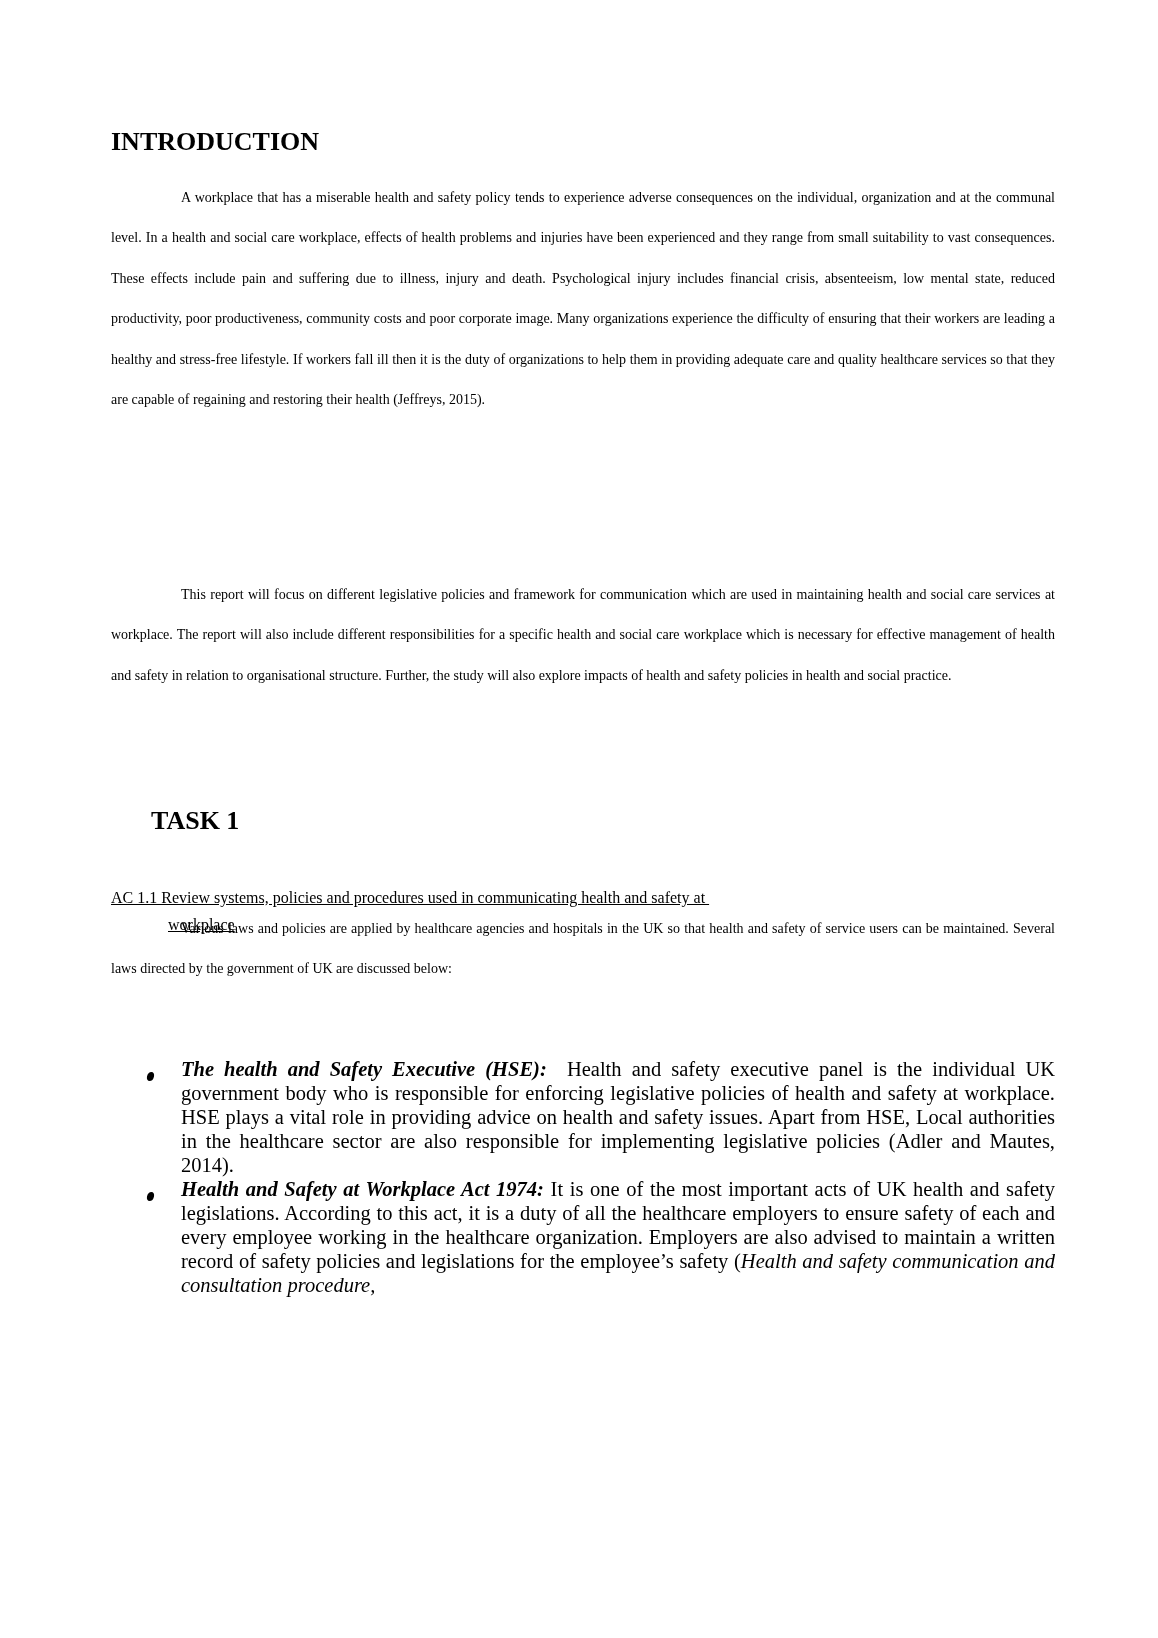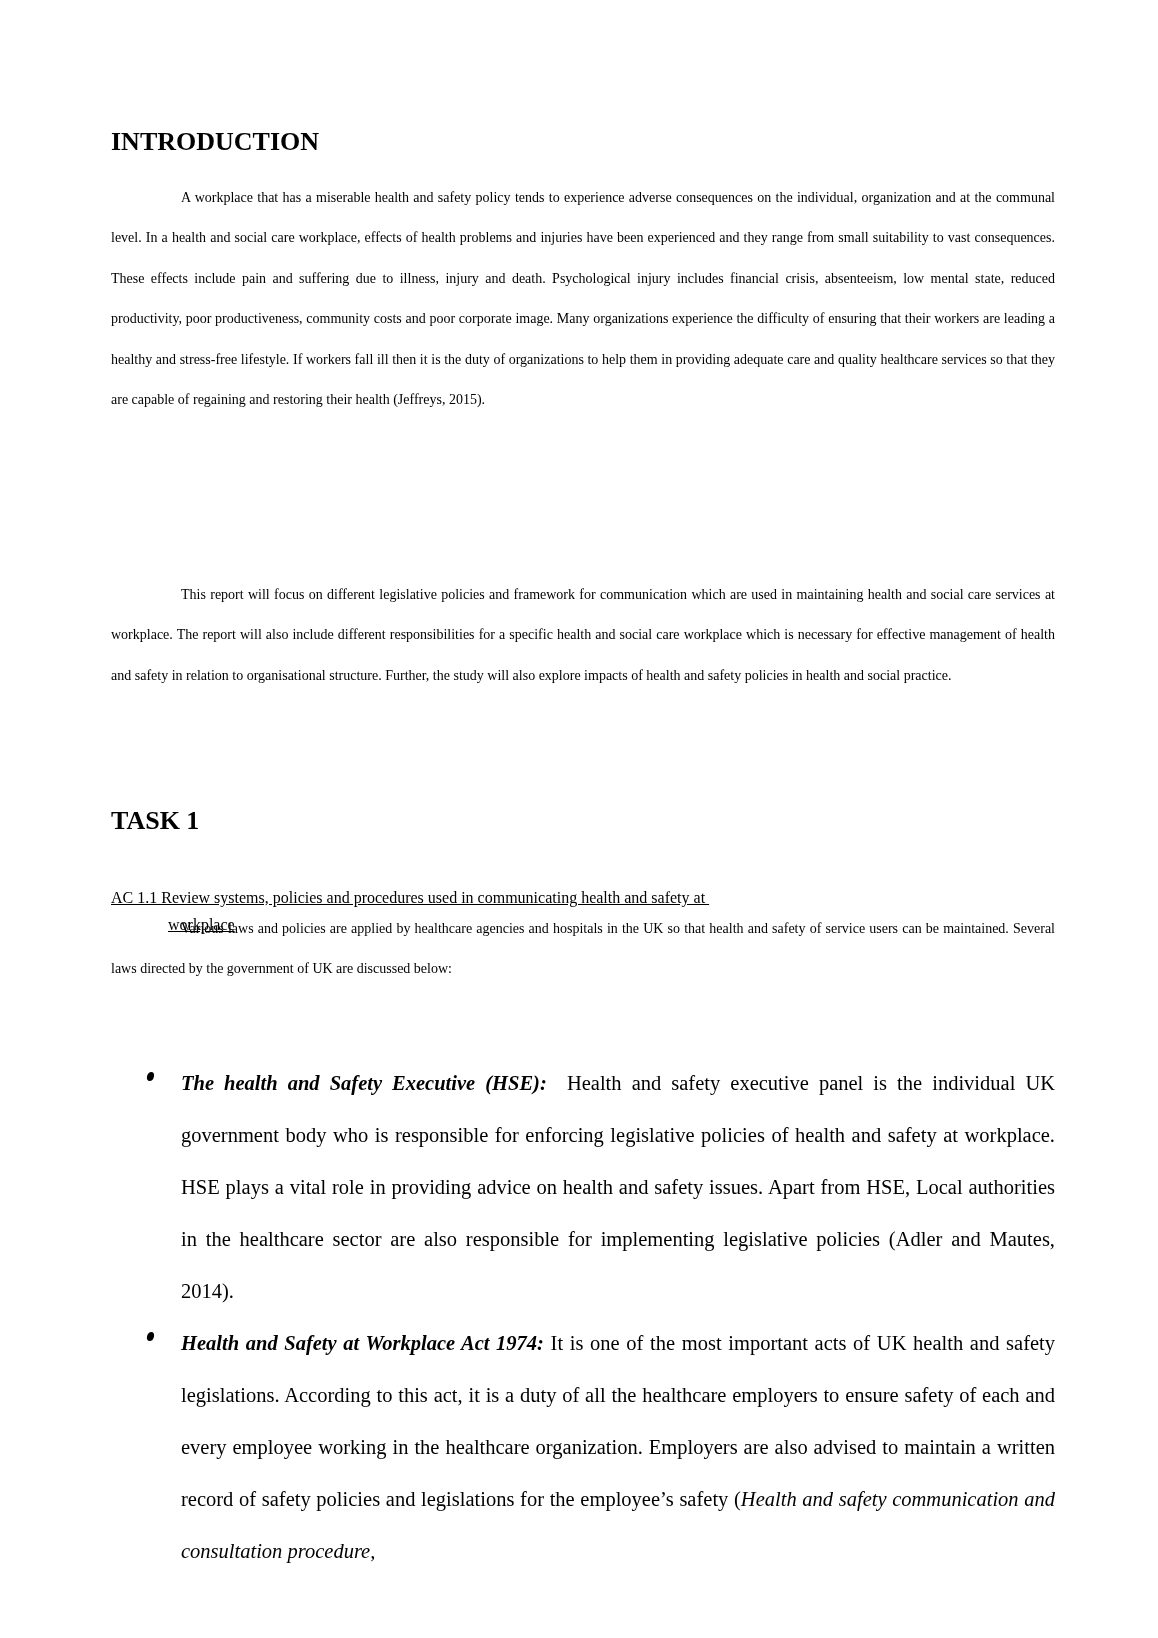--- a/index.html
+++ b/index.html
@@ -62,21 +62,21 @@
       left: 0;
       width: 944px;
       margin: 0;
       padding: 0;
       list-style: none;
     }
     .bullet-item {
       position: relative;
       padding-left: 70px;
       font-size: 20.5px;
-      line-height: 52px;
+      line-height: 24px;
       text-align: justify;
       margin: 0;
     }
     .bullet-dot {
       position: absolute;
       left: 36px;
       top: 15px;
       width: 7px;
       height: 9px;
       border-radius: 50%;
@@ -90,21 +90,21 @@
 <body>
 
 <div class="page">
 
   <h1 class="heading" style="top:127px;text-align:right;">INTRODUCTION</h1>
 
   <p class="para" style="top:178px;">A workplace that has a miserable health and safety policy tends to experience adverse consequences on the individual, organization and at the communal level. In a health and social care workplace, effects of health problems and injuries have been experienced and they range from small suitability to vast consequences. These effects include pain and suffering due to illness, injury and death. Psychological injury includes financial crisis, absenteeism, low mental state, reduced productivity, poor productiveness, community costs and poor corporate image. Many organizations experience the difficulty of ensuring that their workers are leading a healthy and stress-free lifestyle. If workers fall ill then it is the duty of organizations to help them in providing adequate care and quality healthcare services so that they are capable of regaining and restoring their health (Jeffreys, 2015).</p>
 
   <p class="para" style="top:575px;">This report will focus on different legislative policies and framework for communication which are used in maintaining health and social care services at workplace. The report will also include different responsibilities for a specific health and social care workplace which is necessary for effective management of health and safety in relation to organisational structure. Further, the study will also explore impacts of health and safety policies in health and social practice.</p>
 
-  <h2 class="heading" style="top:806px;">TASK 1</h2>
+  <h2 class="heading" style="top:806px;margin-left:40px;">TASK 1</h2>
 
   <div class="ac-heading" style="top:884px;">
     <span class="line1">AC 1.1 Review systems, policies and procedures used in communicating health and safety at </span>
     <span class="line2">workplace</span>
   </div>
 
   <p class="para" style="top:909px;">Various laws and policies are applied by healthcare agencies and hospitals in the UK so that health and safety of service users can be maintained. Several laws directed by the government of UK are discussed below:</p>
 
   <ul class="bullet-list" style="top:1057px;">
     <li class="bullet-item">

